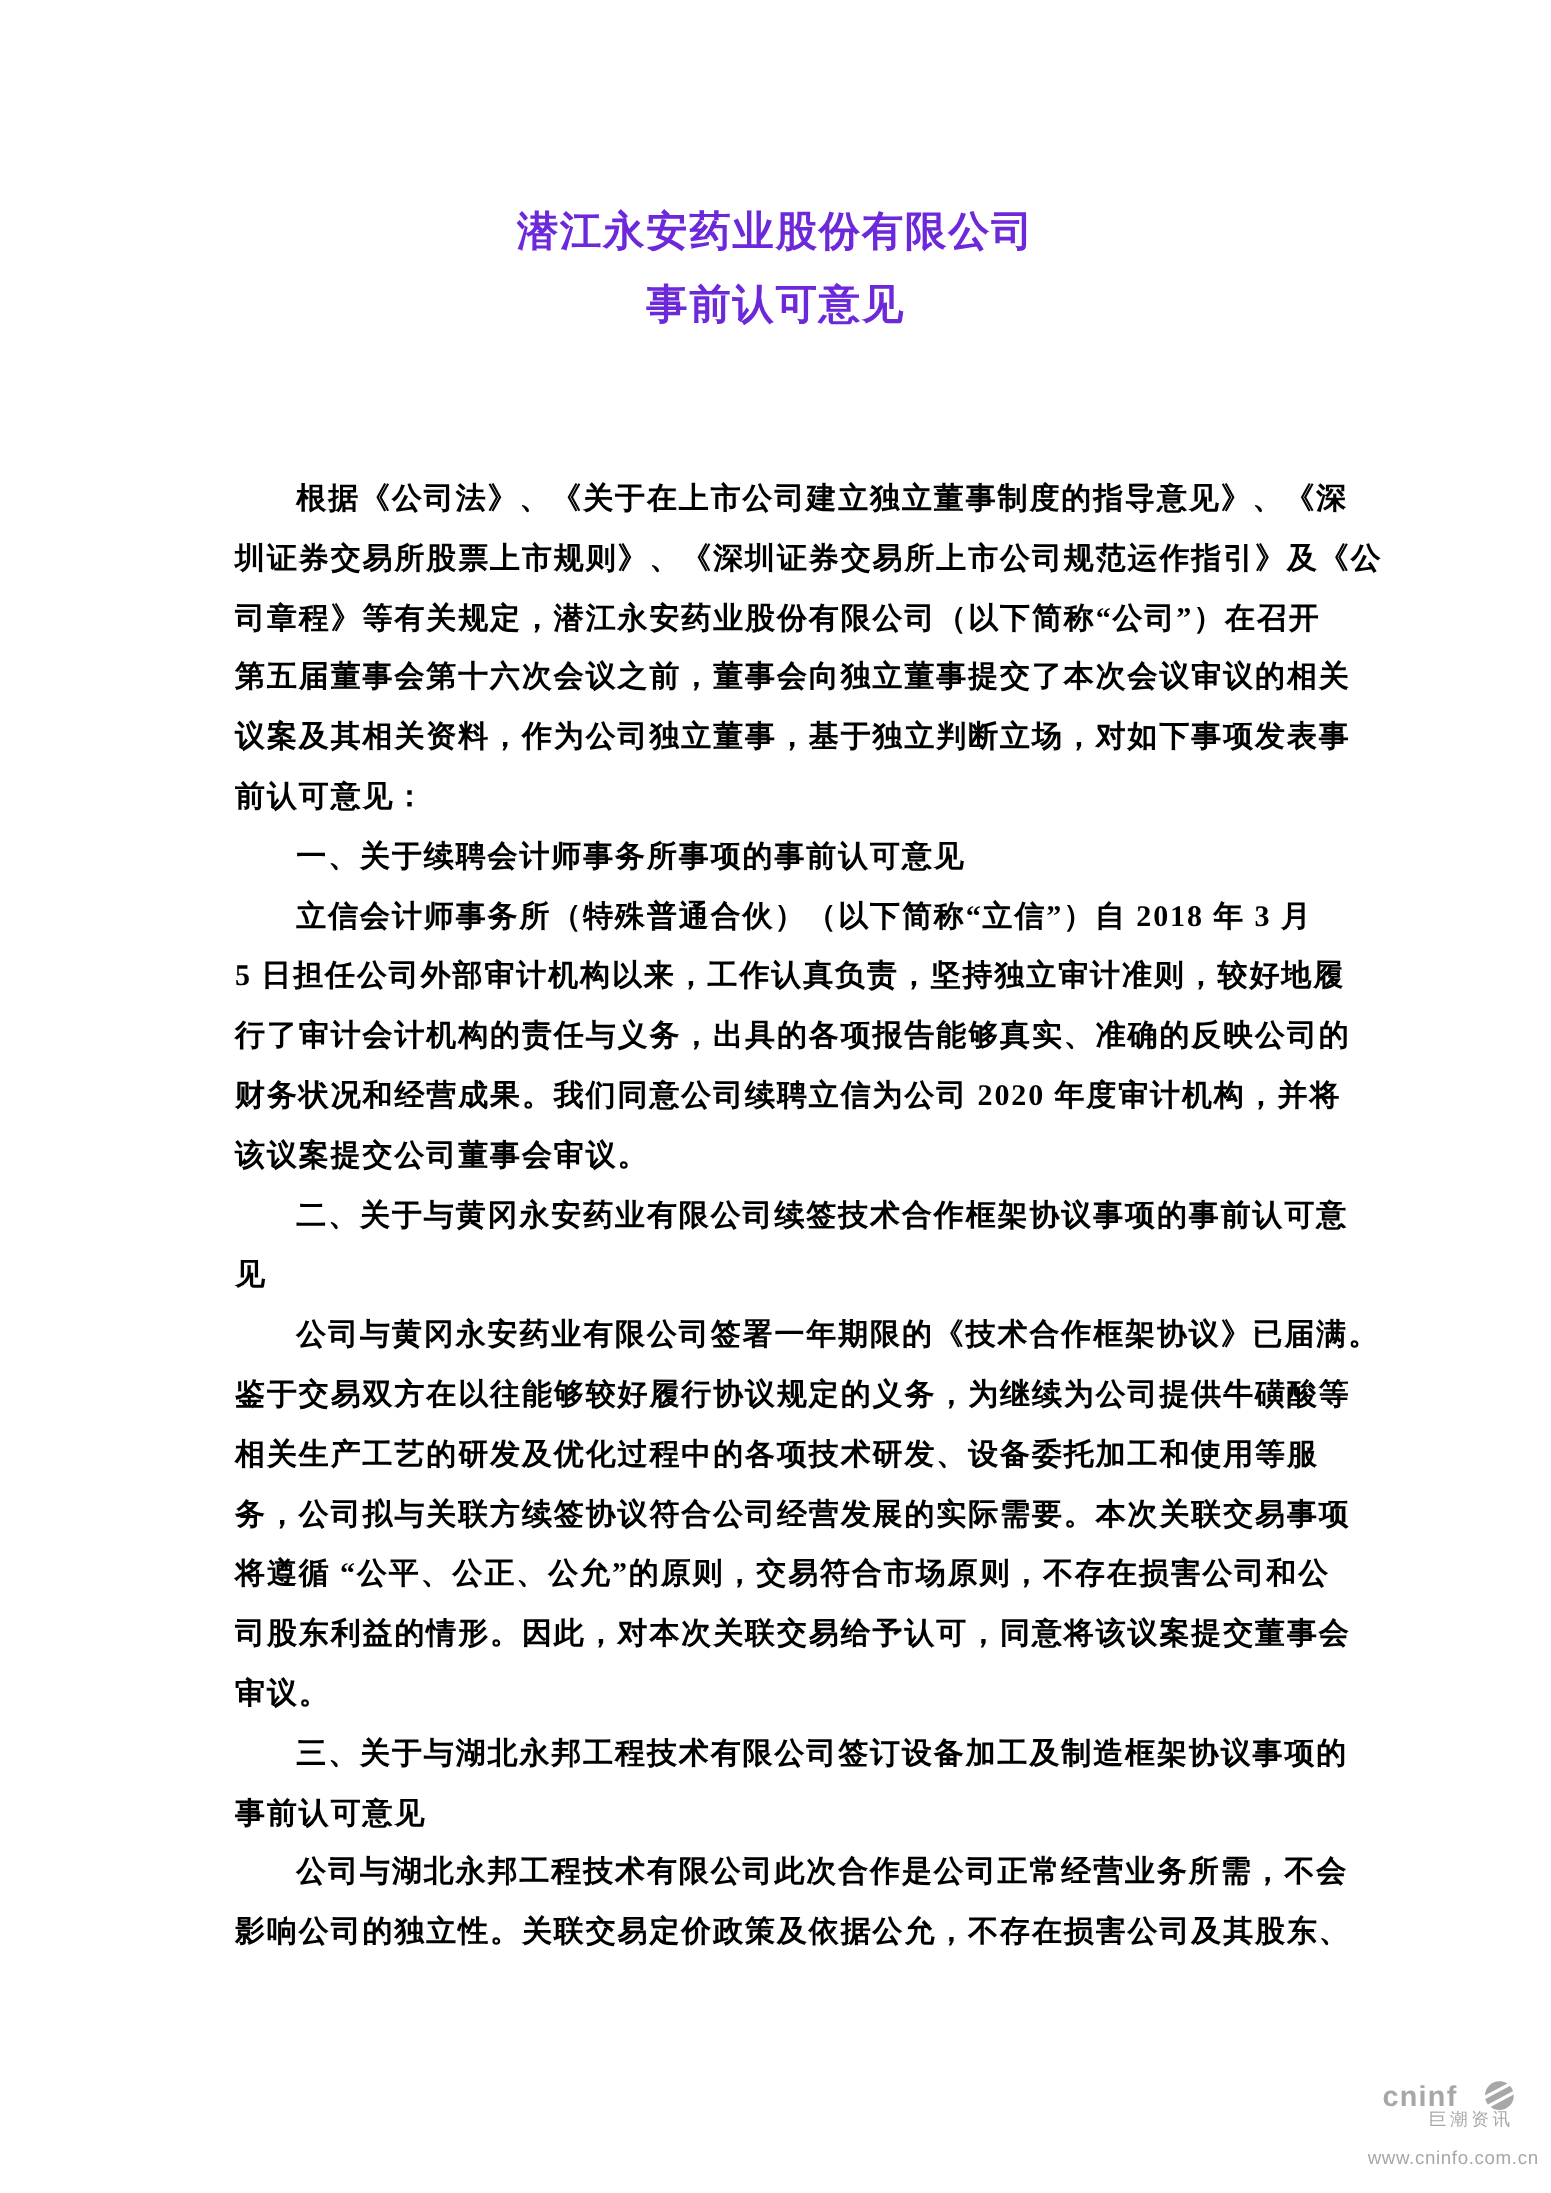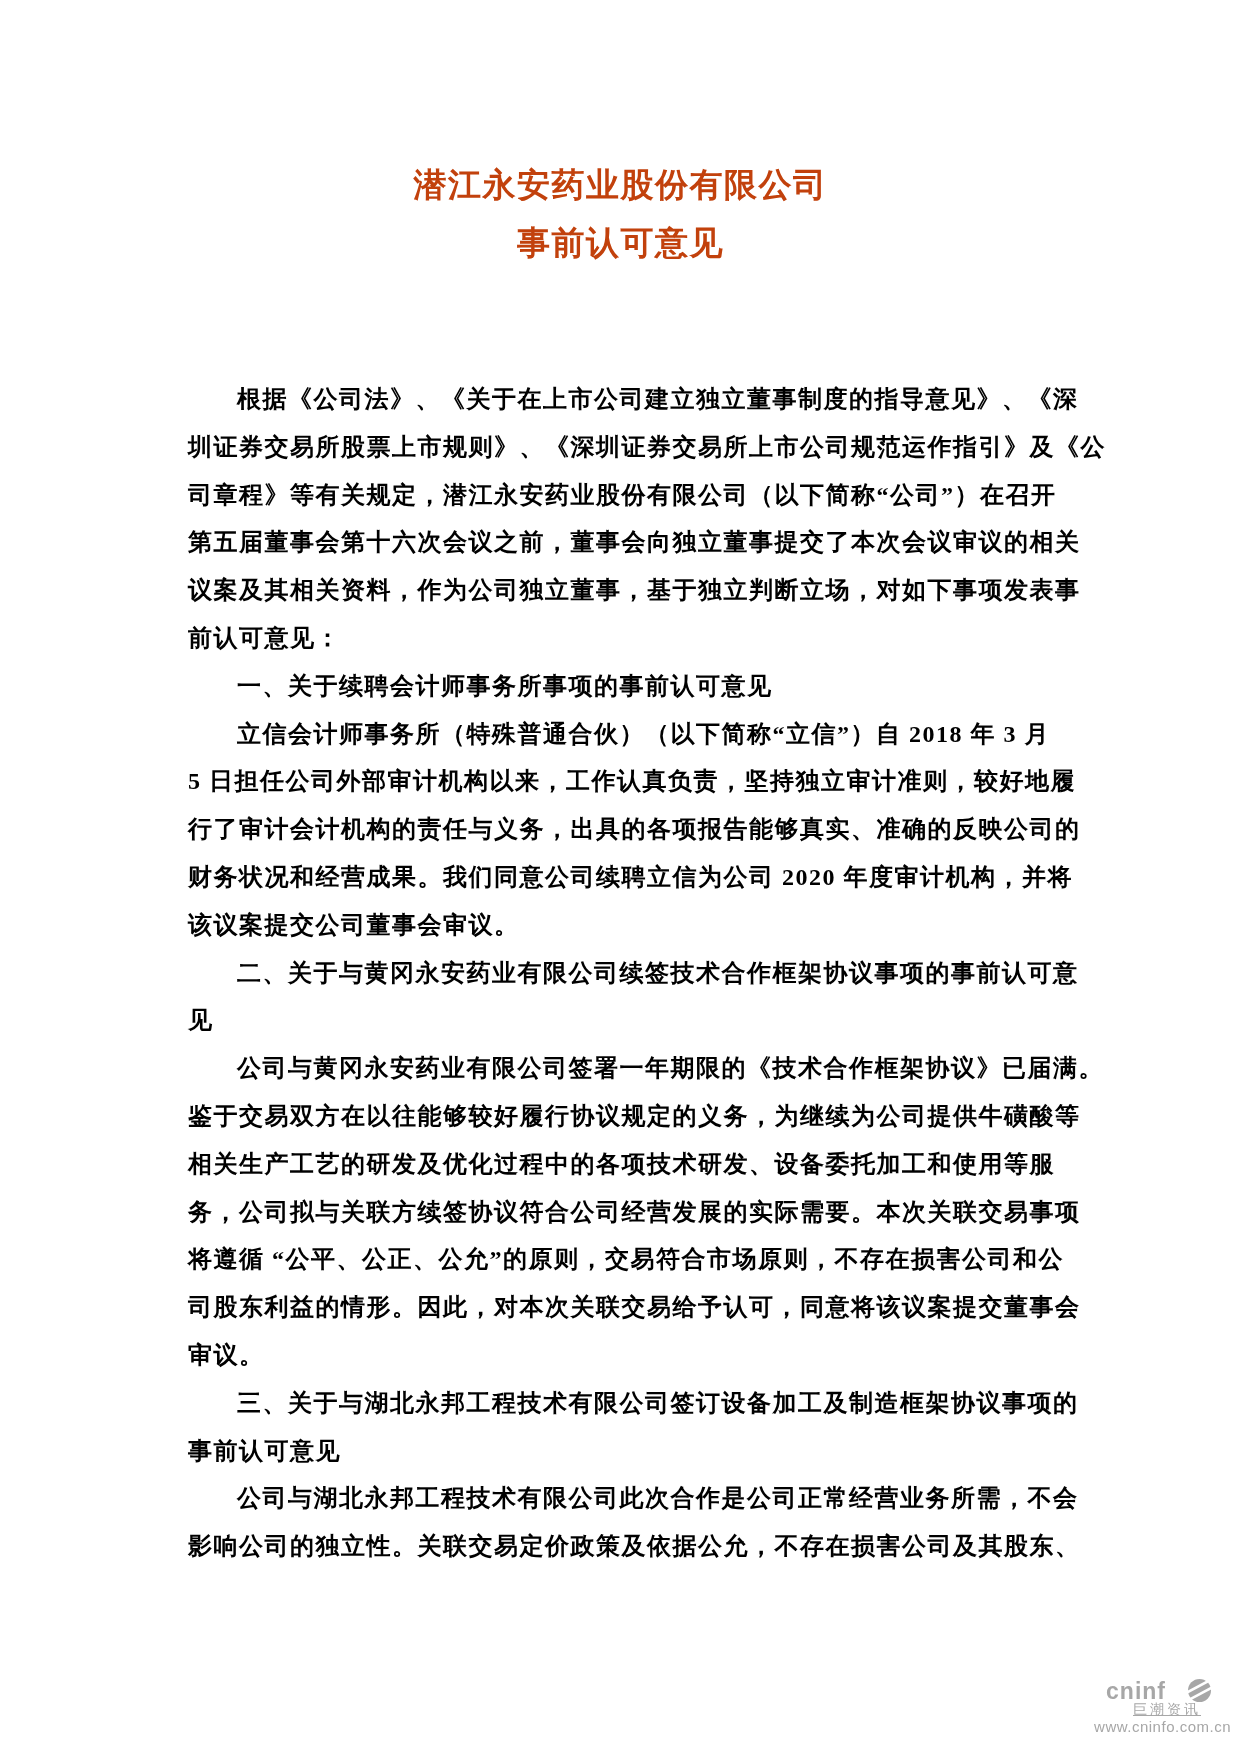--- a/index.html
+++ b/index.html
@@ -9,21 +9,21 @@
     height: 1754px;
     background: #ffffff;
     overflow: hidden;
   }
   .title-block {
     position: absolute;
     top: 156px;
     left: 0;
     width: 100%;
     text-align: center;
-    color: #c2410c;
+    color: #6d28d9;
     font-family: "Liberation Sans", "DejaVu Sans", sans-serif;
     font-weight: bold;
     font-size: 33px;
     line-height: 58px;
     letter-spacing: 1.5px;
   }
   .body-block {
     position: absolute;
     top: 376px;
     left: 188px;
@@ -55,29 +55,28 @@
   .wm-brand {
     font-size: 23px;
     font-weight: bold;
     letter-spacing: 1px;
     line-height: 24px;
   }
   .wm-icon { display: inline-block; width: 27px; height: 25px; }
   .wm-cn {
     font-size: 14px;
     letter-spacing: 3px;
-    margin-right: 30px;
+    margin-right: 20px;
     margin-top: -1px;
     line-height: 15px;
-    text-decoration: underline;
   }
   .wm-url {
     font-size: 15px;
     letter-spacing: 0.5px;
-    margin-top: 2px;
+    margin-top: 16px;
     line-height: 15px;
     text-align: center;
   }
 </style>
 </head>
 <body>
 
 <div class="page">
 
   <header class="title-block">

